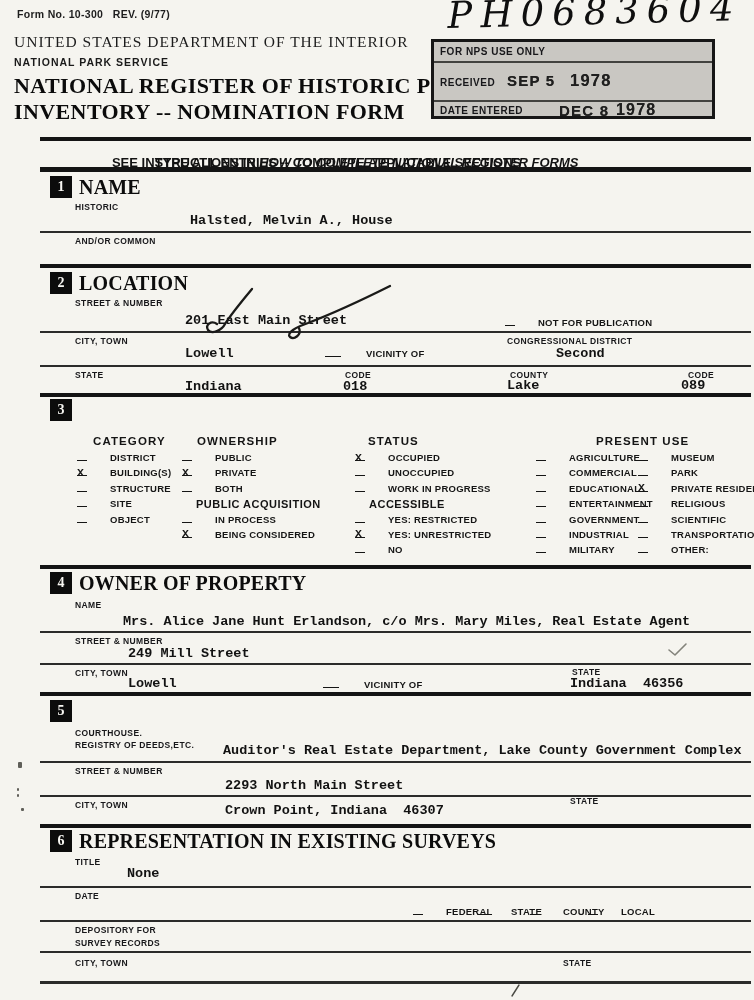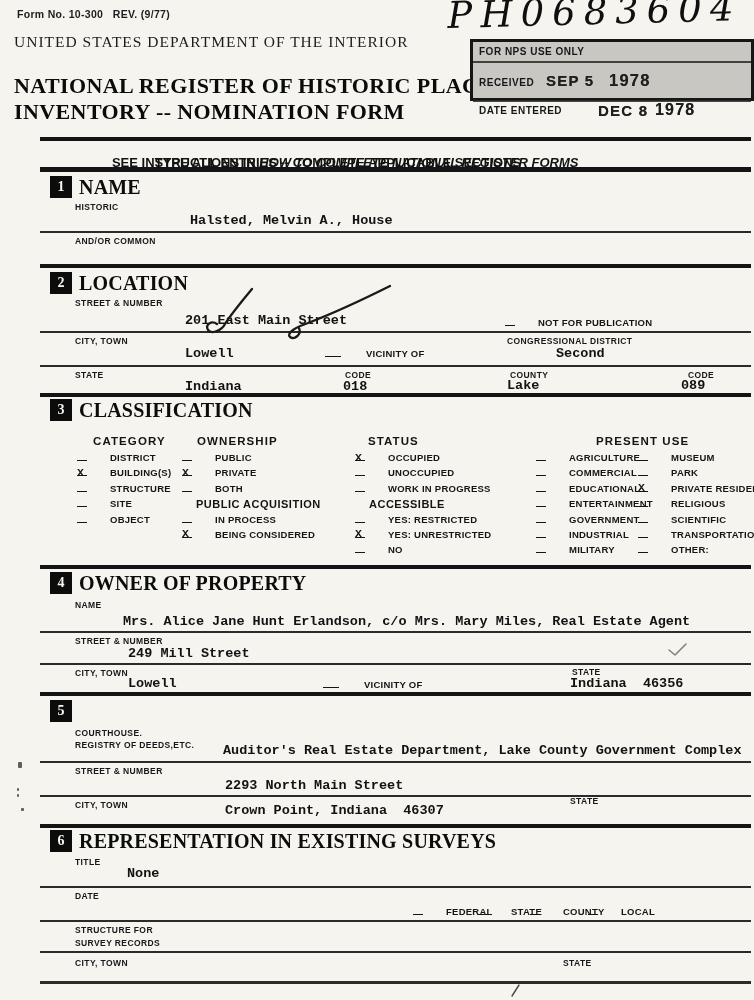--- a/index.html
+++ b/index.html
@@ -25,40 +25,43 @@
   .mk.w::after{width:16px;}
   .csub{font:700 11px/15.4px "Liberation Sans",sans-serif;letter-spacing:.5px;padding-left:14px;height:15.4px;white-space:pre;}
   .hdr-center{position:absolute;left:14px;width:454px;text-align:left;}
   .dept{font:400 15.5px/1 "Liberation Serif",serif;letter-spacing:1px;color:#1c1c1c;white-space:pre;}
   .agency{font:700 10.5px/1 "Liberation Sans",sans-serif;letter-spacing:1px;color:#1a1a1a;white-space:pre;}
   .bigtitle{font:700 22px/1.08 "Liberation Serif",serif;letter-spacing:.4px;color:#0b0b0b;white-space:pre;}
   .formno{position:absolute;font:700 10.5px/1 "Liberation Sans",sans-serif;letter-spacing:.3px;color:#1d1d1d;white-space:pre;}
   .instr{position:absolute;left:38px;width:600px;text-align:center;
          font:700 13px/13px "Liberation Sans",sans-serif;color:#121212;white-space:pre;}
   .instr i{font-style:italic;}
-  .npsbox{position:absolute;left:470px;top:39px;width:284px;height:62px;background:#c9c7c2;
+  .npsbox{position:absolute;left:431px;top:39px;width:284px;height:80px;background:#c9c7c2;
           border:3px solid #161616;box-sizing:border-box;}
   .npslab{position:absolute;font:700 10px/1 "Liberation Sans",sans-serif;letter-spacing:.5px;color:#17171a;white-space:pre;}
   .npsline{position:absolute;left:0;width:100%;border-top:2px solid #2a2a28;opacity:.85;}
   .stamp{position:absolute;font:700 15px/1 "Liberation Sans",sans-serif;letter-spacing:1.2px;color:#1f1f1f;
          text-shadow:0 0 .6px #45453f;white-space:pre;}
   .hand{position:absolute;left:447px;top:-3px;font:italic 400 37px/1 "DejaVu Serif",serif;
         letter-spacing:8px;color:#0f0f0f;transform:rotate(-1.5deg);transform-origin:left top;white-space:pre;}
   .speck{position:absolute;background:#3a3933;border-radius:1px;opacity:.8;}
   svg{position:absolute;overflow:visible;}
 </style>
 </head>
 <body>
 
 <div class="page">
 
   <div class="formno" style="left:17px;top:9px;text-align:center;">Form No. 10-300   REV. (9/77)</div>
   <div class="hdr-center" style="top:33px;">
     <span class="dept">UNITED STATES DEPARTMENT OF THE INTERIOR</span>
   </div>
+  <div class="hdr-center" style="top:52px;">
+    <span class="agency">NATIONAL PARK SERVICE</span>
+  </div>
   <div class="hdr-center" style="top:74px;">
     <span class="bigtitle">NATIONAL REGISTER OF HISTORIC PLACES</span>
   </div>
   <div class="hdr-center" style="top:100px;">
     <span class="bigtitle">INVENTORY -- NOMINATION FORM</span>
   </div>
 
   <div class="hand">PH0683604</div>
 
   <div class="npsbox">
@@ -115,21 +118,20 @@
   <div class="lab" style="left:345px;top:370px;">CODE</div>
   <div class="lab" style="left:510px;top:370px;">COUNTY</div>
   <div class="lab" style="left:688px;top:370px;">CODE</div>
   <div class="val" style="left:185px;top:380px;">Indiana</div>
   <div class="val" style="left:343px;top:380px;">018</div>
   <div class="val" style="left:507px;top:379px;">Lake</div>
   <div class="val" style="left:681px;top:379px;">089</div>
 
   <div class="bar" style="left:40px;top:393px;width:711px;"></div>
   <div class="sq" style="left:50px;top:399px;">3</div>
-  <div class="stl" style="left:79px;top:399px;">CLASSIFICATION</div>
 
   <div class="chead" style="left:93px;top:436px;">CATEGORY</div>
   <div class="chead" style="left:197px;top:436px;">OWNERSHIP</div>
   <div class="chead" style="left:368px;top:436px;">STATUS</div>
   <div class="chead" style="left:596px;top:436px;">PRESENT USE</div>
 
   <div class="col" style="left:77px;top:451px;">
     <span class="ci"><span class="mk"><b></b></span><span>DISTRICT</span></span>
     <span class="ci"><span class="mk"><b>X</b></span><span>BUILDING(S)</span></span>
     <span class="ci"><span class="mk"><b></b></span><span>STRUCTURE</span></span>
@@ -227,21 +229,21 @@
   </span>
   <span class="ci abs" style="left:530px;top:905px;">
     <span class="mk"><b></b></span>
     <span>COUNTY</span>
   </span>
   <span class="ci abs" style="left:588px;top:905px;justify-content:flex-end;">
     <span class="mk"><b></b></span>
     <span>LOCAL</span>
   </span>
   <div class="hl" style="left:40px;top:920px;width:711px;"></div>
-  <div class="lab" style="left:75px;top:925px;">STRUCTURE FOR</div>
+  <div class="lab" style="left:75px;top:925px;">DEPOSITORY FOR</div>
   <div class="lab" style="left:75px;top:938px;">SURVEY RECORDS</div>
   <div class="hl" style="left:40px;top:951px;width:711px;"></div>
   <div class="lab" style="left:75px;top:958px;">CITY, TOWN</div>
   <div class="lab" style="left:563px;top:958px;">STATE</div>
   <div class="hl" style="left:40px;top:981px;width:711px;border-top-width:3px;"></div>
   <svg style="left:511px;top:984px;" width="10" height="14">
     <path d="M1,12 L8,1" fill="none" stroke="#4a4a44" stroke-width="1.4" stroke-linecap="round"></path>
   </svg>
 
   <div class="speck" style="left:18px;top:762px;width:4px;height:6px;"></div>

